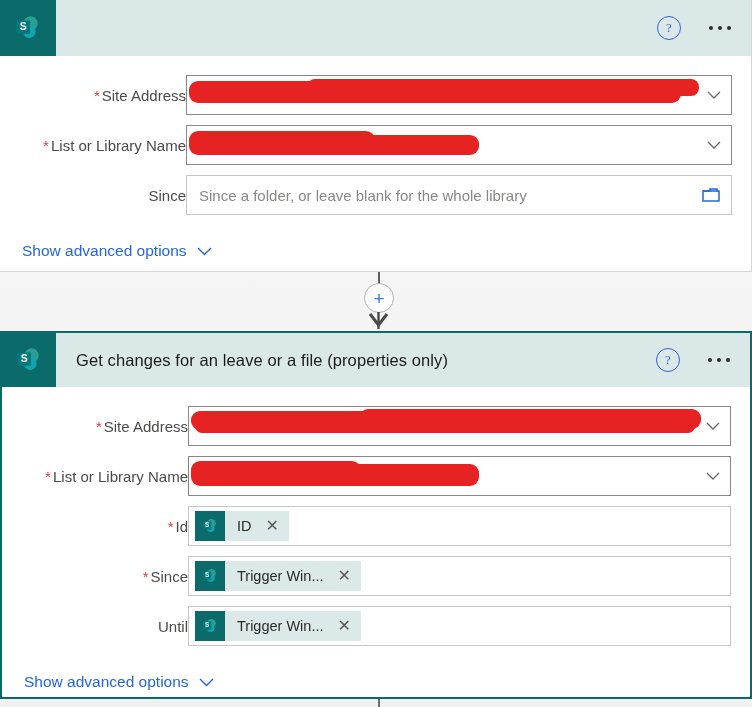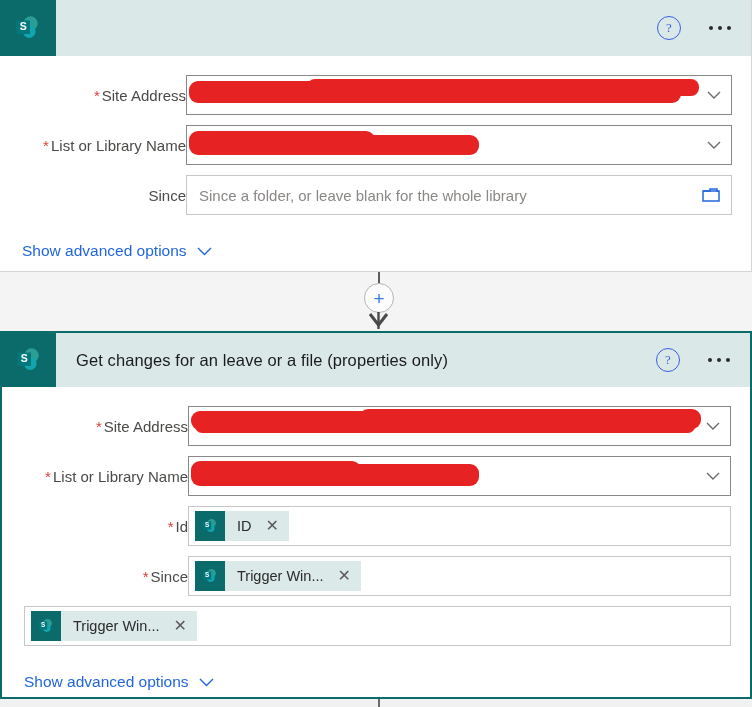--- a/index.html
+++ b/index.html
@@ -427,20 +427,23 @@
                 <text x="10.2" y="17.4" font-family="Liberation Sans, sans-serif" font-size="10.5" font-weight="bold" fill="#ffffff" text-anchor="middle">S</text>
               </svg>
             </span>
             <span class="chip-label">Trigger Win...</span>
             <span class="chip-x">✕</span>
           </div>
         </div>
       </div>
 
       <div class="row">
+        <div class="field-label">
+          <span>Until</span>
+        </div>
         <div class="control light">
           <div class="chip">
             <span class="chip-ico">
               <svg width="18" height="18" viewBox="0 0 30 30">
                 <circle cx="17.5" cy="10.5" r="7.2" fill="#2a9d94"></circle>
                 <circle cx="16.2" cy="18.5" r="6.4" fill="#12a5b0"></circle>
                 <rect x="3.5" y="7.5" width="13.5" height="13.5" fill="#03787c"></rect>
                 <text x="10.2" y="17.4" font-family="Liberation Sans, sans-serif" font-size="10.5" font-weight="bold" fill="#ffffff" text-anchor="middle">S</text>
               </svg>
             </span>

